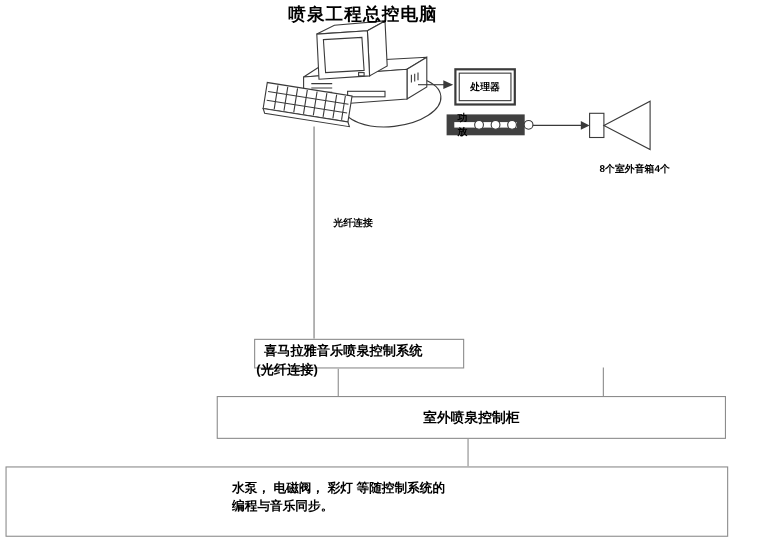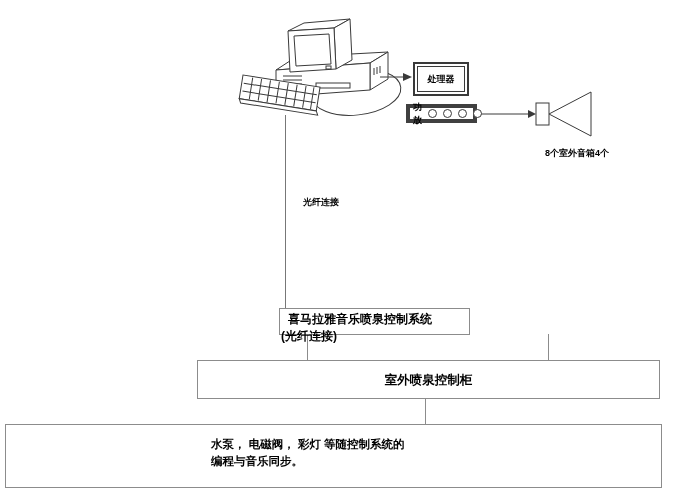--- a/index.html
+++ b/index.html
@@ -15,29 +15,29 @@
 
   
   .proc-box{position:absolute;left:413px;top:62px;width:56px;height:34px;
     border:2px solid #3a3a3a;box-sizing:border-box;background:#fff;}
   .proc-inner{position:absolute;left:2px;top:2px;right:2px;bottom:2px;
     border:1px solid #3a3a3a;display:flex;align-items:center;justify-content:center;}
   .proc-label{font-size:9px;font-weight:700;}
 
   
   .amp-box{position:absolute;left:406px;top:104px;width:71px;height:19px;
-    border:4px solid #404040;box-sizing:border-box;background:#fff;
+    border:7px solid #404040;box-sizing:border-box;background:#fff;
     display:flex;align-items:center;gap:6px;padding-left:3px;}
   .amp-label{font-size:9px;font-weight:700;}
   .knobs{display:flex;gap:6px;align-items:center;}
   .knob{width:7px;height:7px;border:1px solid #3a3a3a;border-radius:50%;background:#fff;}
 
   
   .fbox{position:absolute;border:1px solid #8c8c8c;box-sizing:border-box;background:#fff;}
-  .box-himalaya{left:231px;top:308px;width:191px;height:27px;overflow:visible;margin-left:48px;}
+  .box-himalaya{left:231px;top:308px;width:191px;height:27px;overflow:visible;}
   .box-himalaya .l1{position:absolute;left:8px;top:2px;font-size:12px;font-weight:700;white-space:nowrap;}
   .box-himalaya .l2{position:absolute;left:1px;top:19px;font-size:12px;font-weight:700;white-space:nowrap;}
   .box-plc{left:458px;top:303px;width:207px;height:31px;}
   .box-plc .l1{position:absolute;left:4px;top:5px;font-size:11.5px;font-weight:700;white-space:nowrap;}
   .box-cabinet{left:197px;top:360px;width:463px;height:39px;text-align:center;}
   .box-cabinet .l1{margin-top:11px;font-size:12.5px;font-weight:700;}
   .box-devices{left:5px;top:424px;width:657px;height:64px;}
   .box-devices .body{margin:11px 0 0 205px;font-size:11.5px;font-weight:700;line-height:17px;}
 </style>
 </head>
@@ -89,20 +89,21 @@
       <polygon points="549,114 591,92 591,136"></polygon>
     </g>
 
     <line x1="285.5" y1="115" x2="285.5" y2="308" stroke="#777" stroke-width="1"></line>
 
     <line x1="307.5" y1="335" x2="307.5" y2="360" stroke="#8c8c8c" stroke-width="1"></line>
     <line x1="548.5" y1="334" x2="548.5" y2="360" stroke="#8c8c8c" stroke-width="1"></line>
     <line x1="425.5" y1="399" x2="425.5" y2="424" stroke="#8c8c8c" stroke-width="1"></line>
   </svg>
 
+  <div class="txt title">喷泉工程总控电脑</div>
 
   <div class="proc-box">
     <div class="proc-inner">
       <span class="proc-label">处理器</span>
     </div>
   </div>
 
   <div class="amp-box">
     <span class="amp-label">功放</span>
     <span class="knobs">

